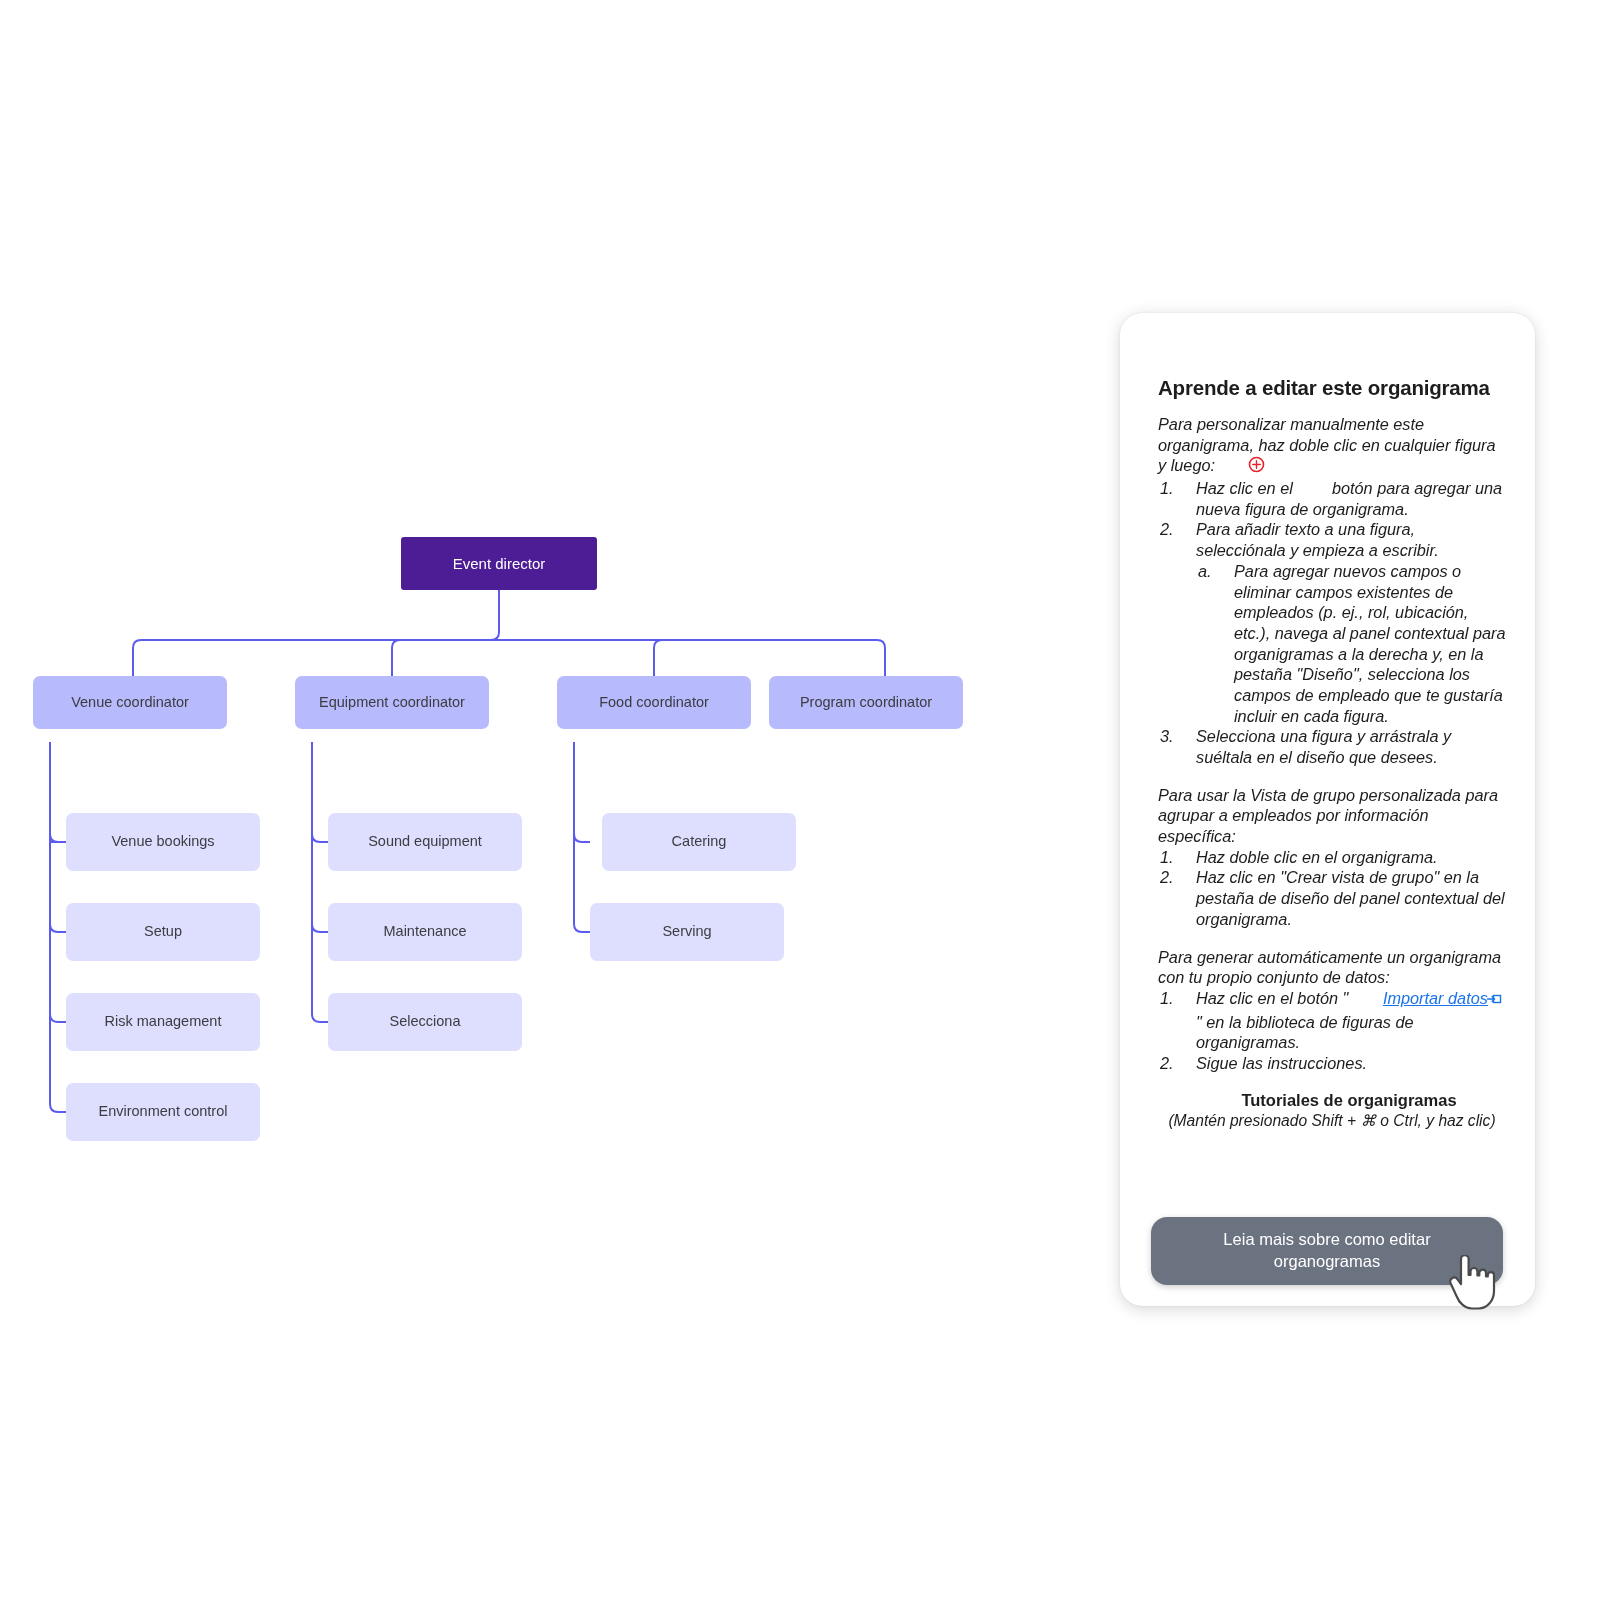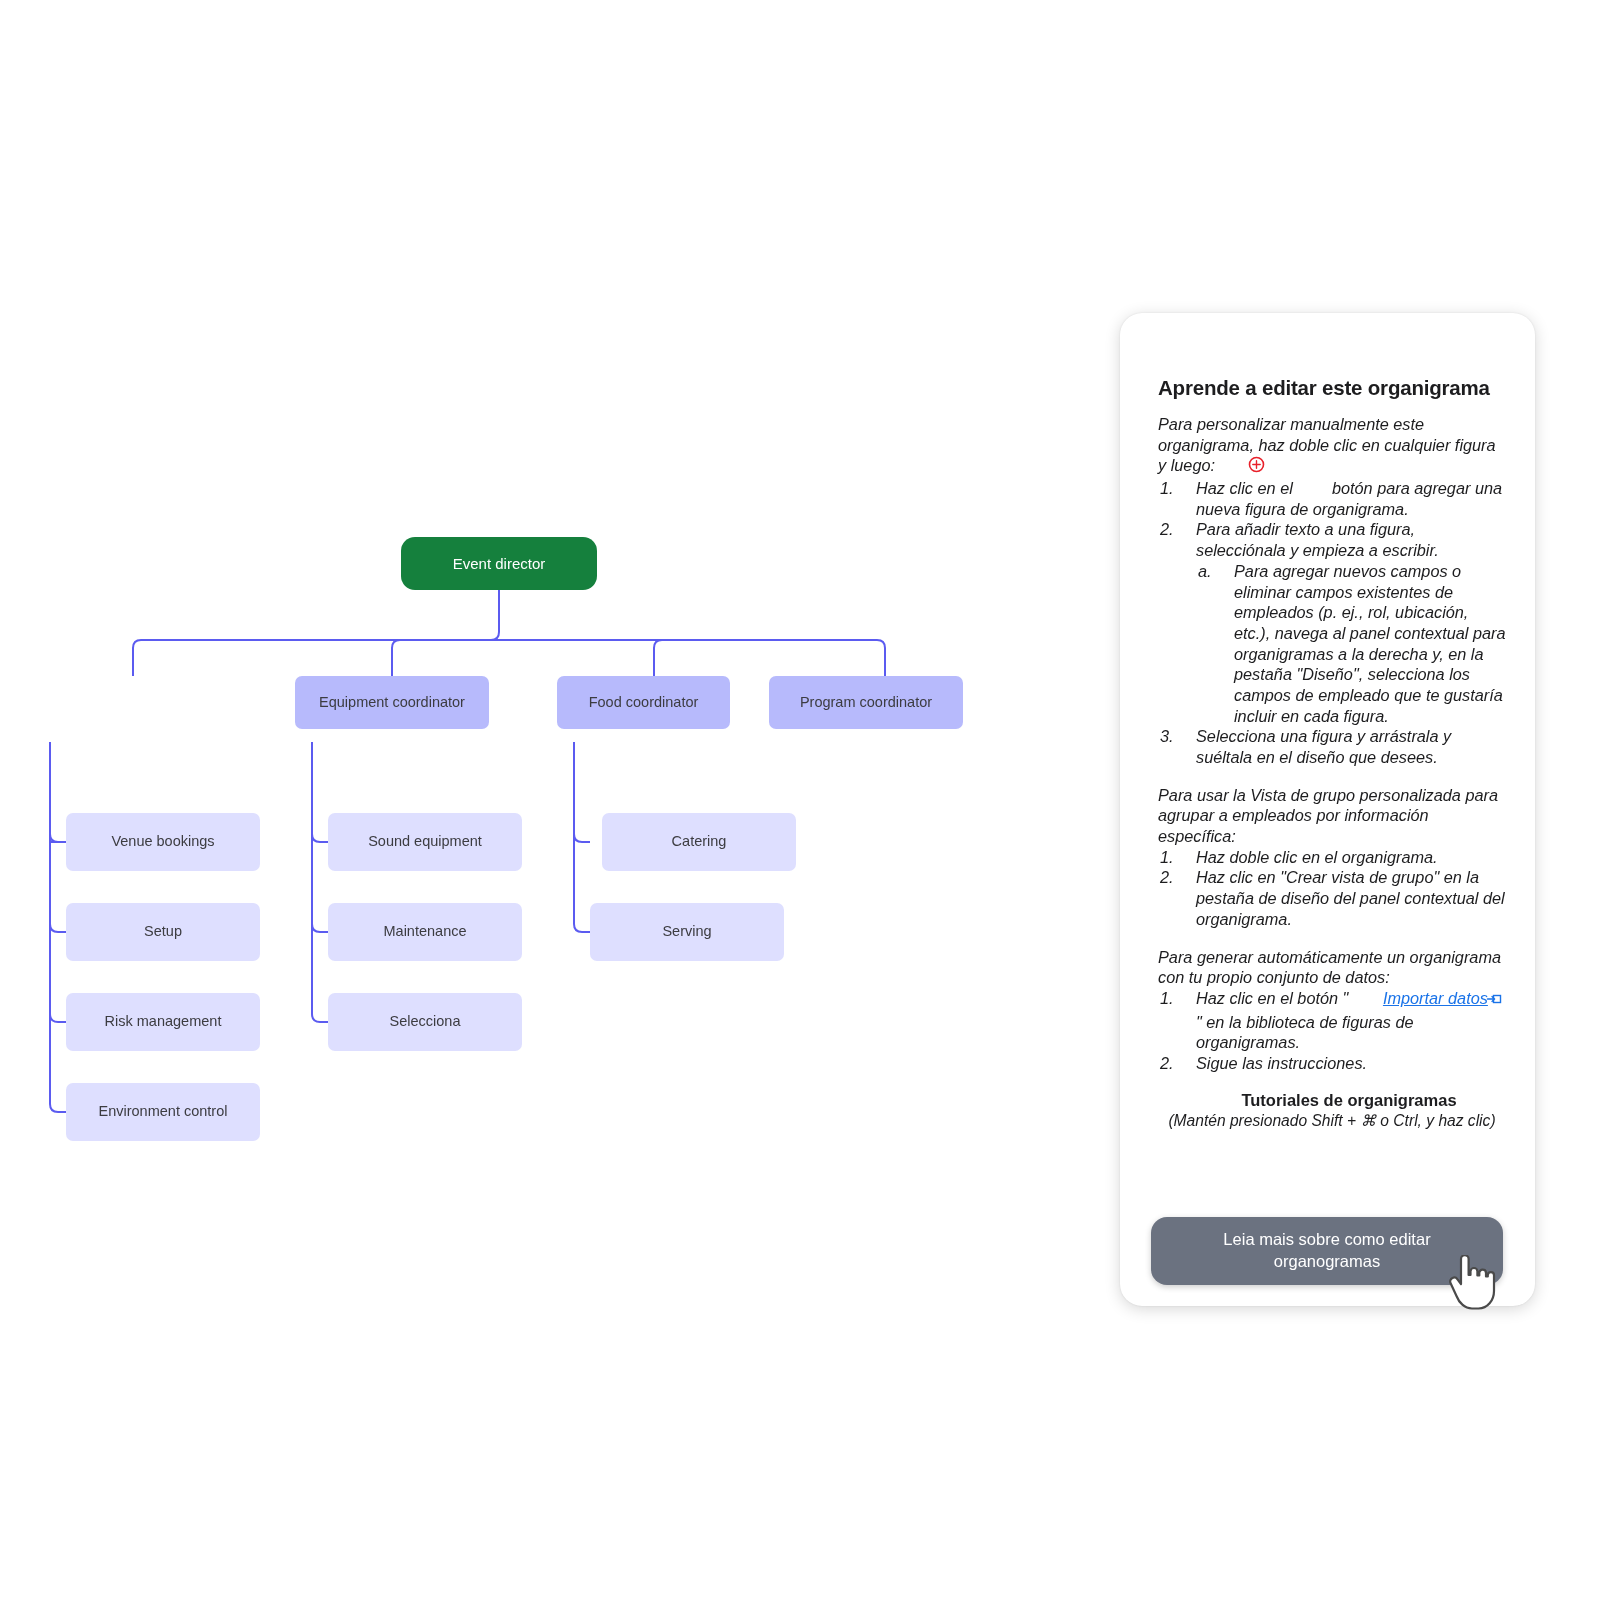--- a/index.html
+++ b/index.html
@@ -35,24 +35,24 @@
     position: absolute;
     box-sizing: border-box;
     display: flex;
     align-items: center;
     justify-content: center;
     text-align: center;
     border-radius: 8px;
     line-height: 1.2;
   }
   .node.level-0 {
-    background: #15803d;
+    background: #4c1d95;
     color: #ffffff;
     font-size: 15px;
-    border-radius: 14px;
+    border-radius: 3px;
   }
   .node.level-1 {
     background: #b7bafc;
     color: #3c3c41;
     font-size: 14.5px;
     border-radius: 7px;
   }
   .node.level-2 {
     background: #dedfff;
     color: #3c3c41;
@@ -231,24 +231,27 @@
 
       <path d="M574 742 L574 924 Q574 932 582 932 L590 932"></path>
       <path d="M574 834 Q574 842 582 842 L590 842"></path>
     </g>
   </svg>
 
   <div class="node level-0" style="left:401px; top:537px; width:196px; height:53px;">
     <span>Event director</span>
   </div>
 
+  <div class="node level-1" style="left:33px; top:676px; width:194px; height:53px;">
+    <span>Venue coordinator</span>
+  </div>
   <div class="node level-1" style="left:295px; top:676px; width:194px; height:53px;">
     <span>Equipment coordinator</span>
   </div>
-  <div class="node level-1" style="left:557px; top:676px; width:173px; height:53px;">
+  <div class="node level-1" style="left:557px; top:676px; width:194px; height:53px;">
     <span>Food coordinator</span>
   </div>
   <div class="node level-1" style="left:769px; top:676px; width:194px; height:53px;">
     <span>Program coordinator</span>
   </div>
 
   <div class="node level-2" style="left:66px; top:813px; width:194px; height:58px;">
     <span>Venue bookings</span>
   </div>
   <div class="node level-2" style="left:66px; top:903px; width:194px; height:58px;">

